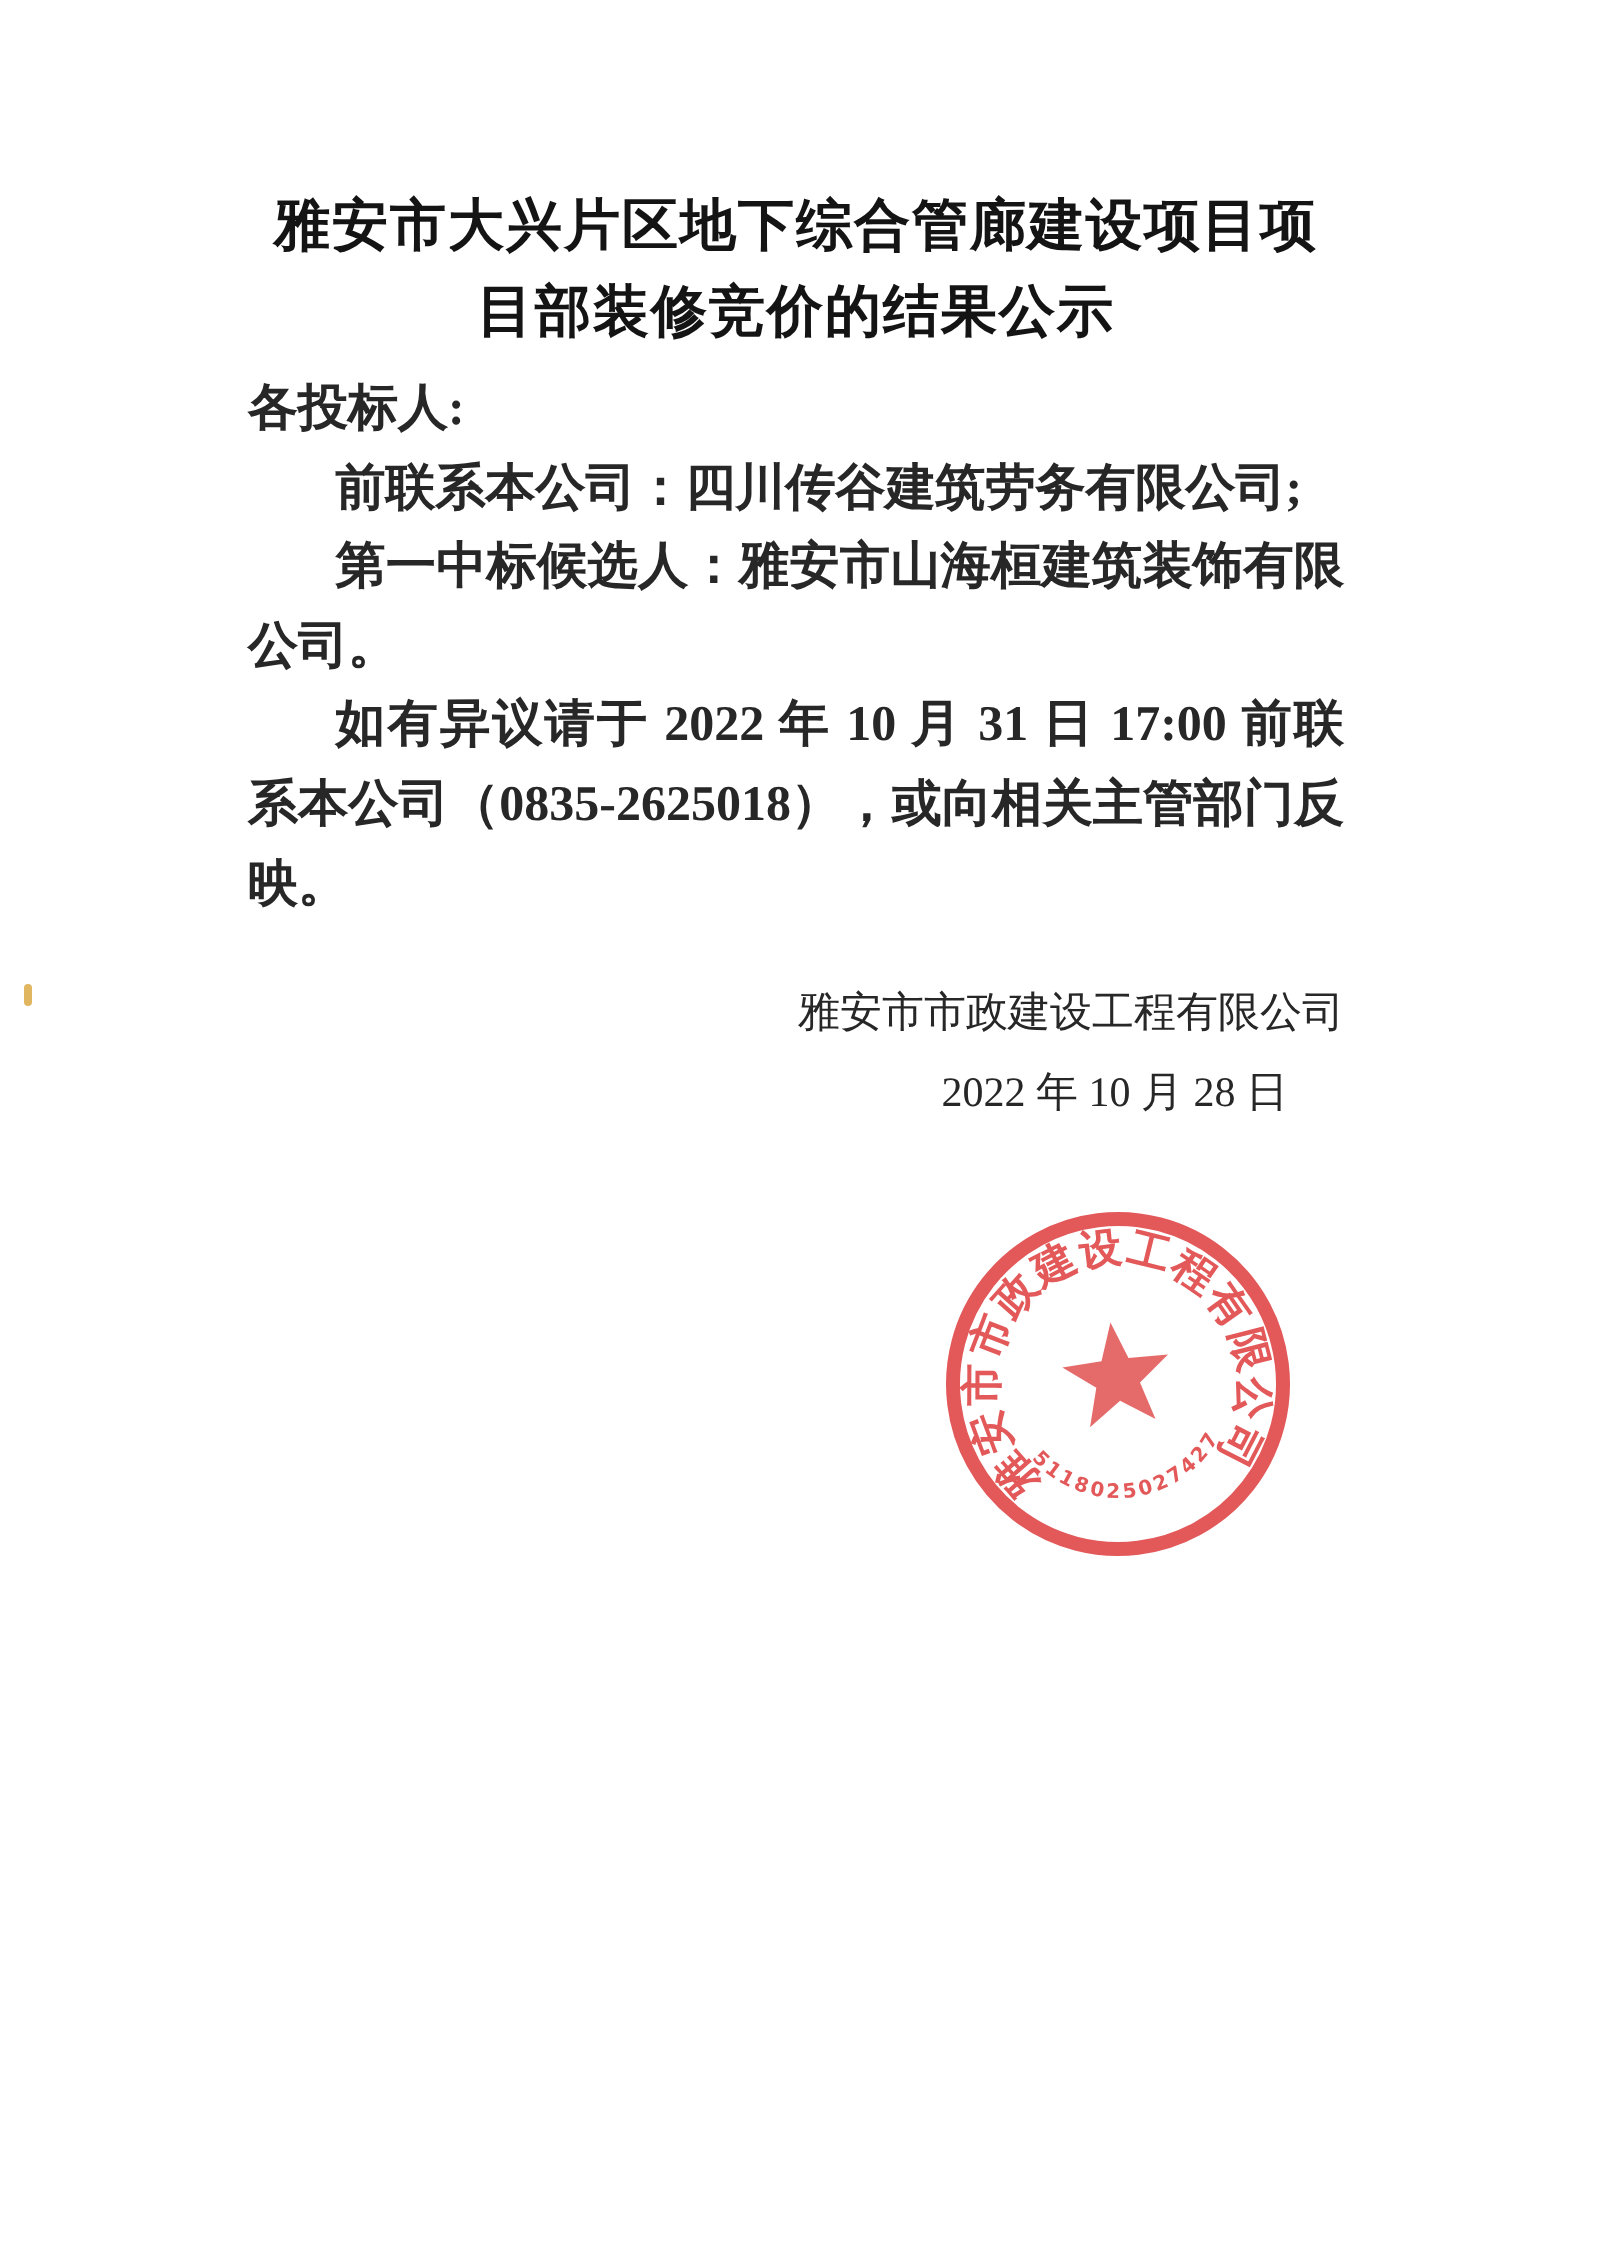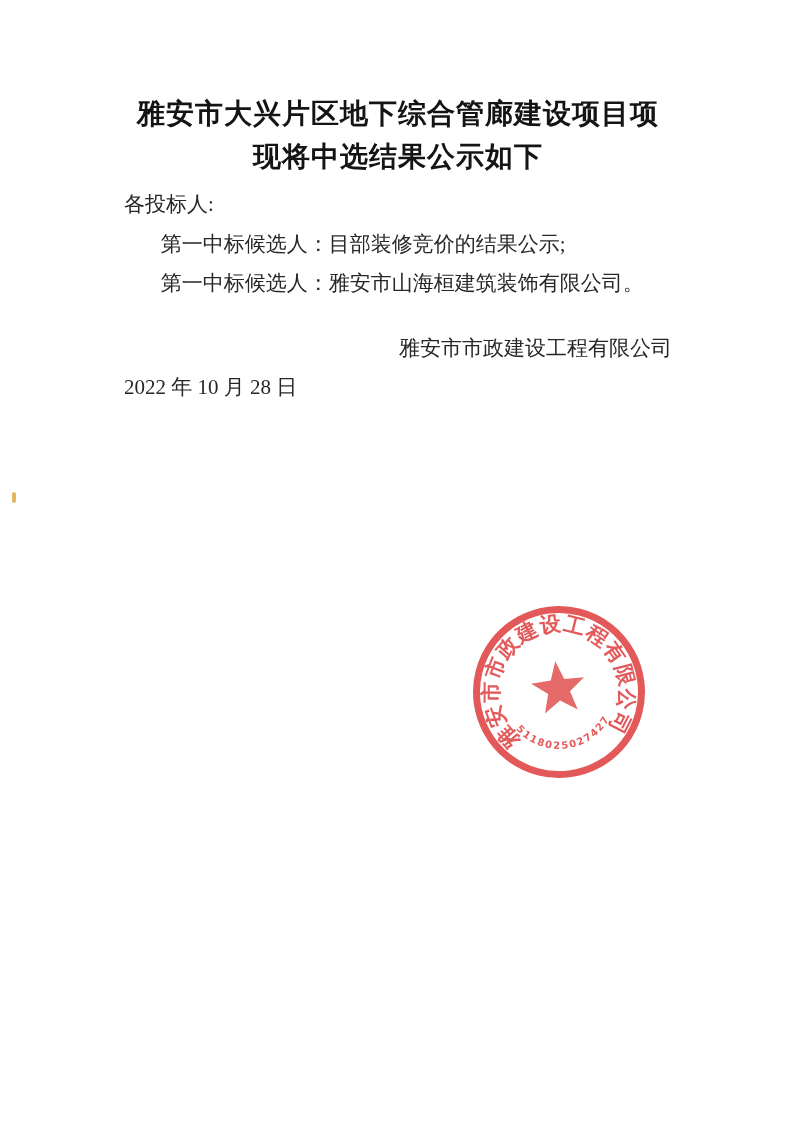--- a/index.html
+++ b/index.html
@@ -28,40 +28,41 @@
     margin: 0 0 7px 0;
     font-size: 28px;
     font-weight: bold;
     color: #141414;
     text-align: center;
     line-height: 43px;
     letter-spacing: 1px;
   }
   .title .tline { display: block; }
   .content {
-    font-size: 21px;
+    font-size: 25px;
     line-height: 39.6px;
     text-align: justify;
     color: #272727;
+    font-weight: bold;
   }
   .content p { margin: 0; }
   .indent { text-indent: 1.75em; }
   .u {
     text-decoration: underline;
     text-underline-offset: 5px;
     text-decoration-thickness: 1.5px;
   }
   .signature {
     margin-top: 25px;
     font-size: 21px;
     line-height: 39.6px;
     color: #272727;
   }
   .signature .company { text-align: right; padding-right: 0px; }
-  .signature .date   { text-align: left; padding-right: 28px; }
+  .signature .date   { text-align: right; padding-right: 28px; }
   .seal {
     position: absolute;
     left: 472px;
     top: 605px;
     width: 174px;
     height: 174px;
     transform: rotate(-7deg);
     mix-blend-mode: multiply;
     opacity: 0.88;
     pointer-events: none;
@@ -92,30 +93,31 @@
 </style>
 </head>
 <body>
 
 <div class="page">
 
   <div class="doc">
 
     <h1 class="title">
       <span class="tline">雅安市大兴片区地下综合管廊建设项目项</span>
-      <span class="tline">现将中选结果公示如下</span>
+      <span class="tline">目部装修竞价的结果公示</span>
     </h1>
 
     <div class="content">
       <p>各投标人:</p>
 
 
-      <p class="indent">第一中标候选人：目部装修竞价的结果公示;</p>
+      <p class="indent">前联系本公司：四川传谷建筑劳务有限公司;</p>
       <p class="indent">第一中标候选人：雅安市山海桓建筑装饰有限公司。</p>
 
+      <p class="indent">如有异议请于 2022 年 10 月 31 日 17:00 前联系本公司（0835-2625018），或向相关主管部门反映。</p>
     </div>
 
     <div class="signature">
       <div class="company">雅安市市政建设工程有限公司</div>
       <div class="date">2022 年 10 月 28 日</div>
     </div>
 
   </div>
 
   <div class="seal">

